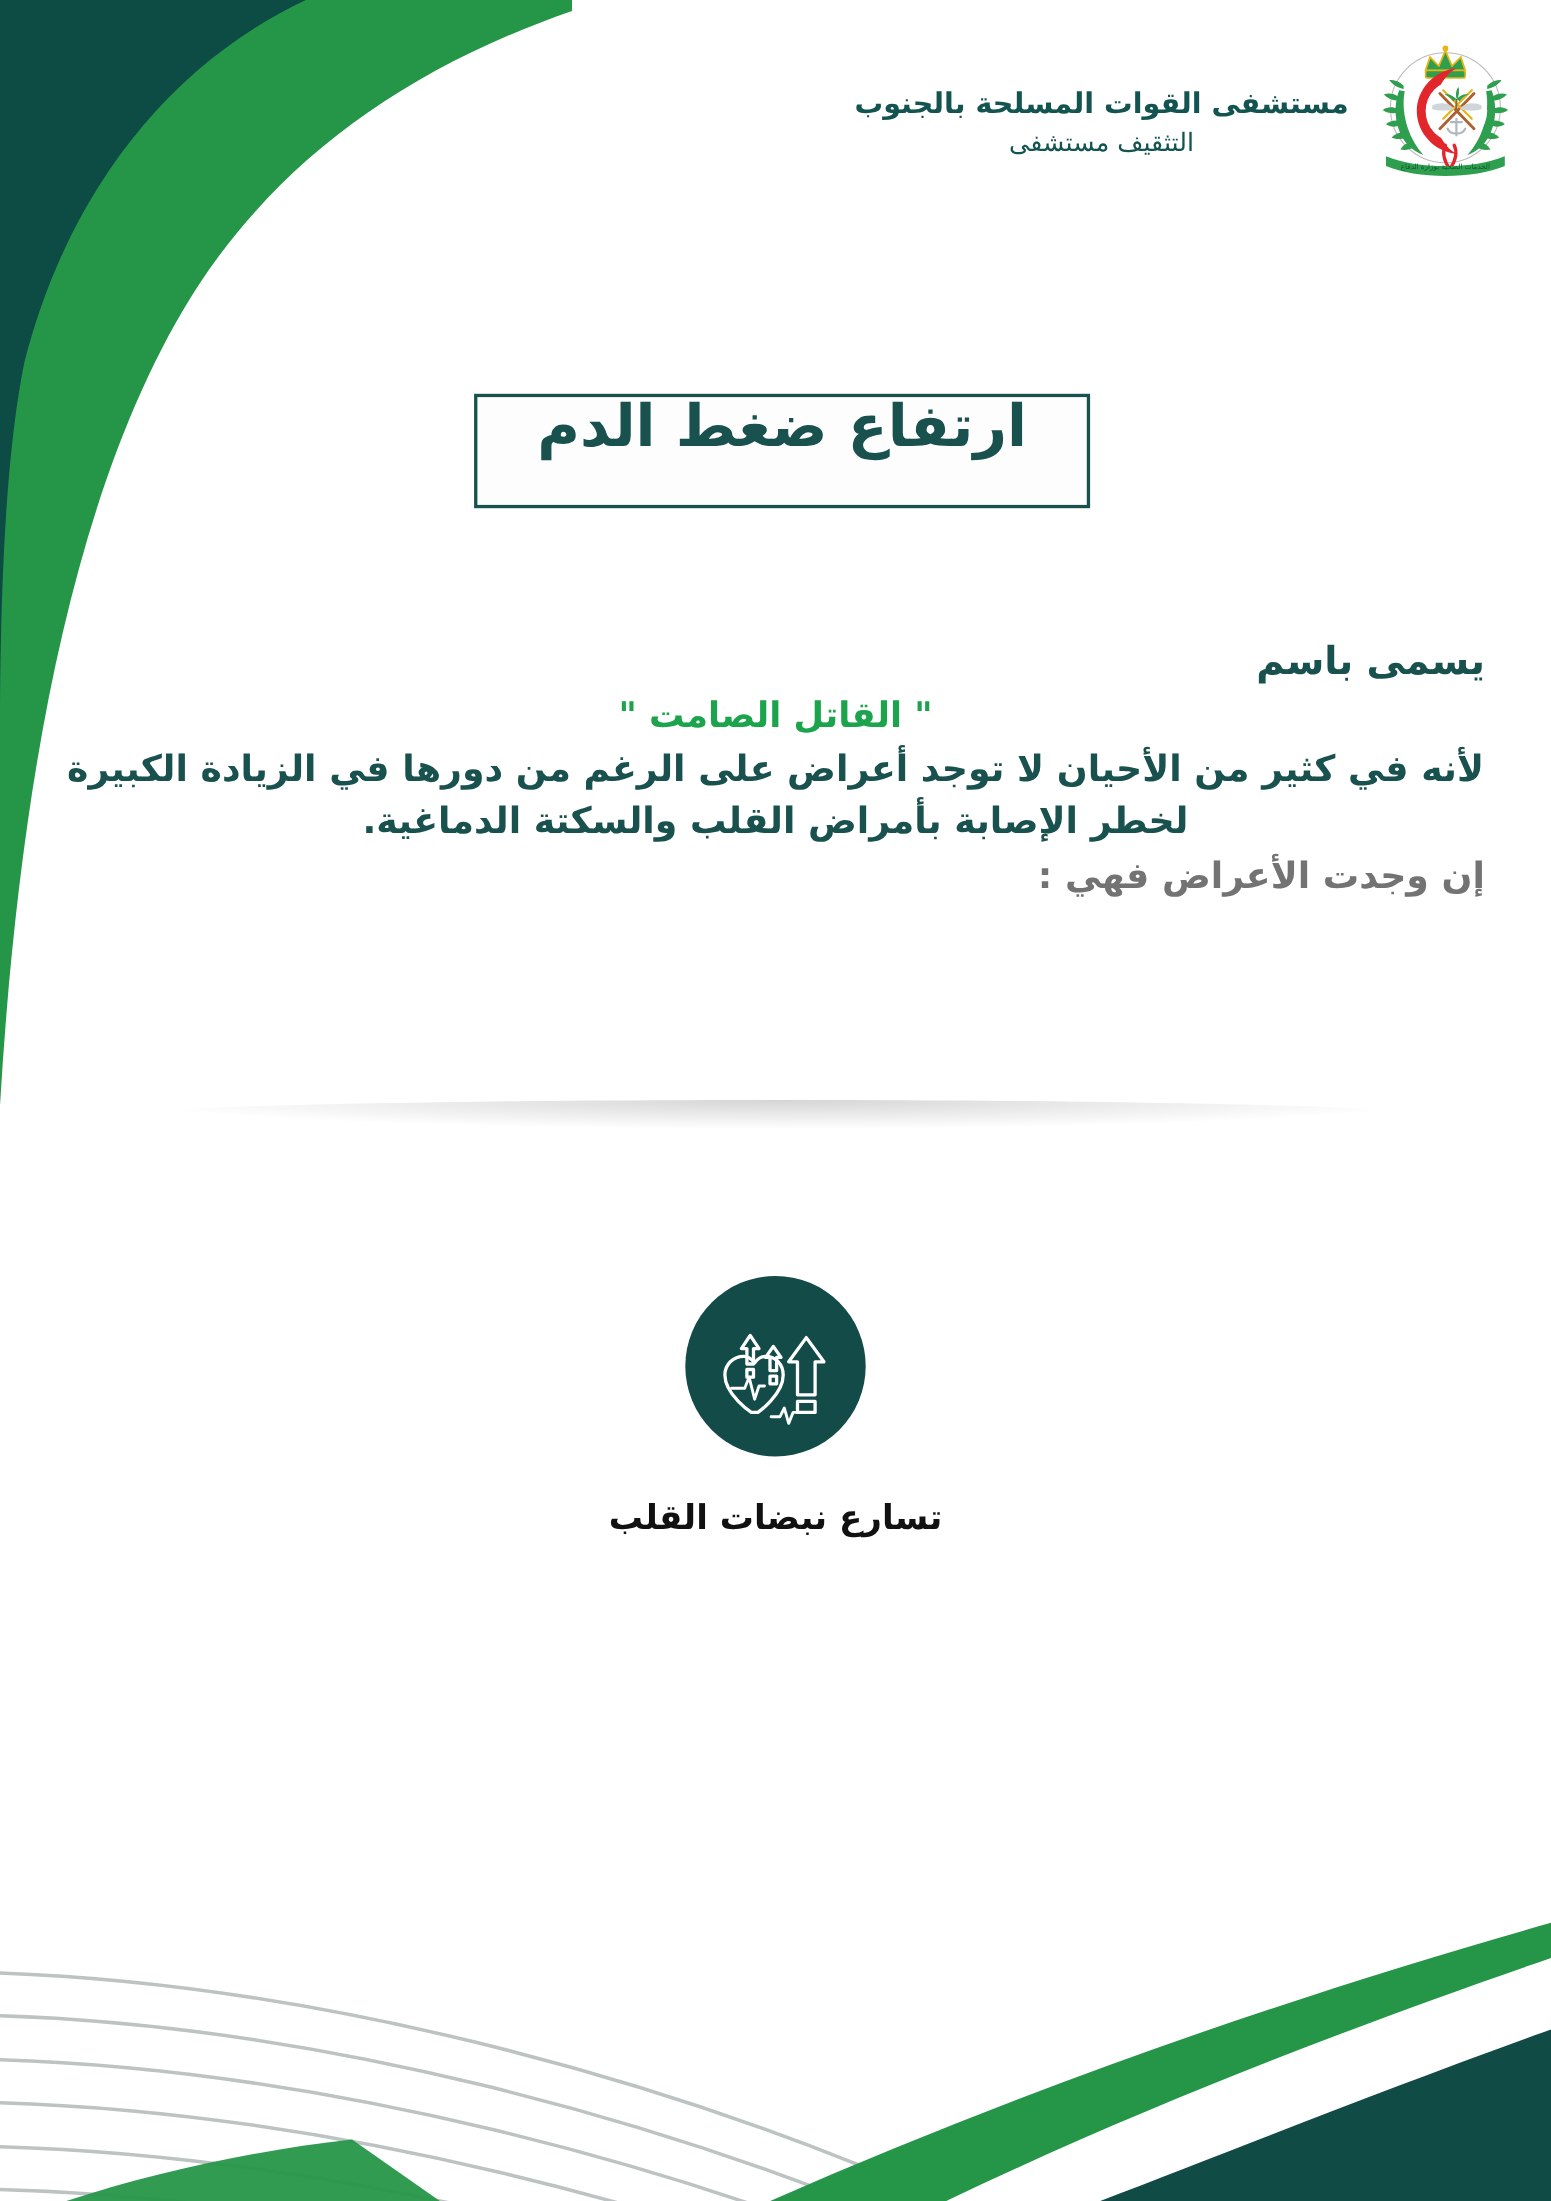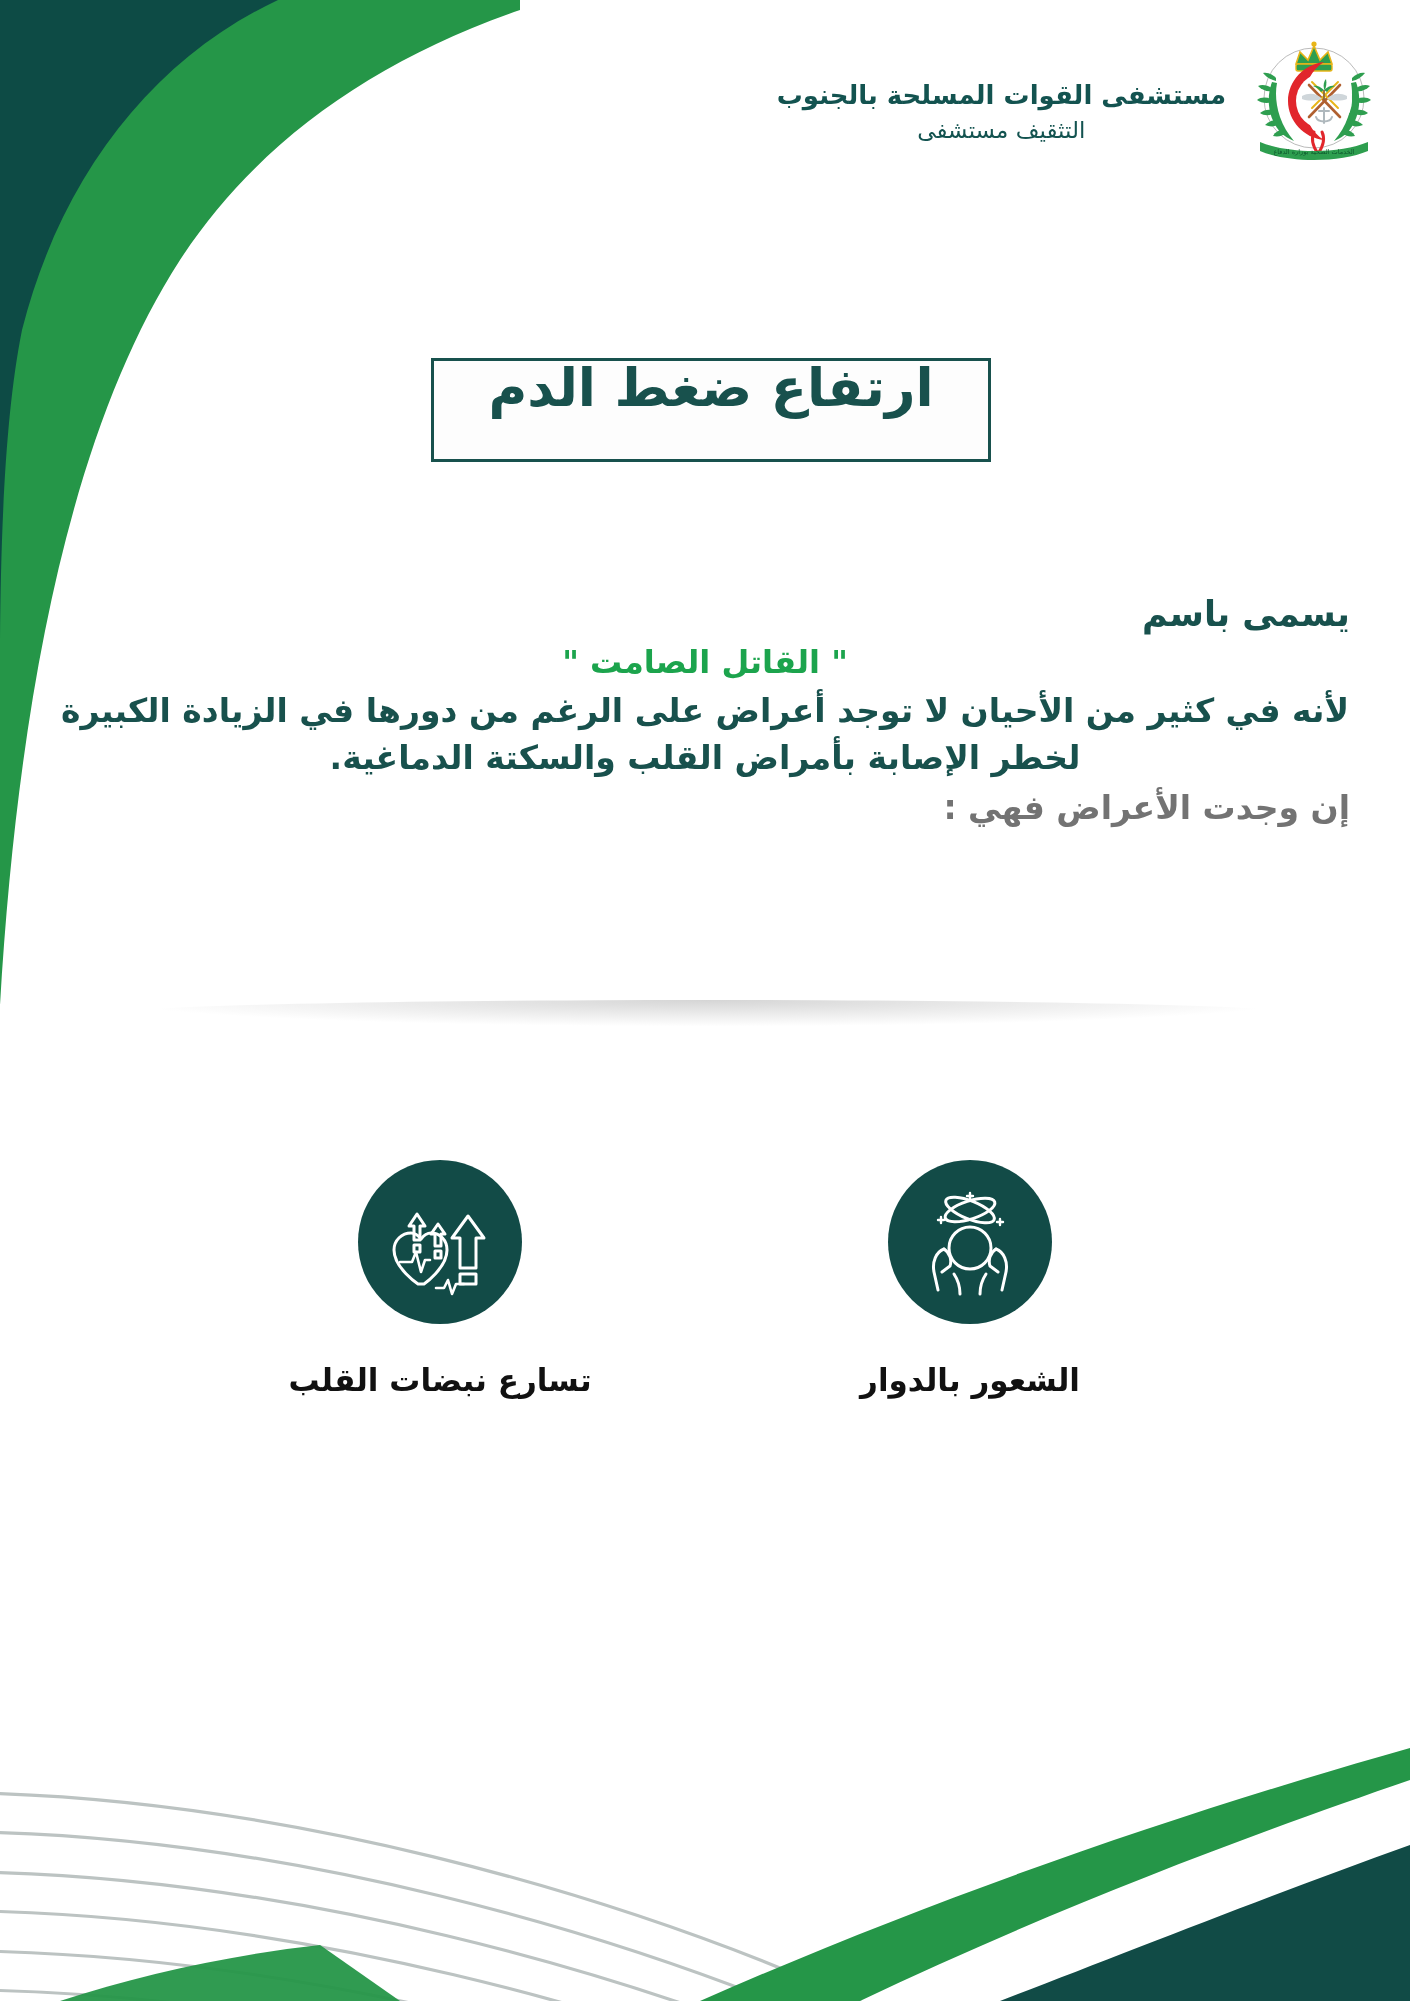--- a/index.html
+++ b/index.html
@@ -95,21 +95,20 @@
     right: 60px;
     left: 60px;
     text-align: right;
     direction: rtl;
   }
   .intro-line {
     font-size: 35px;
     font-weight: bold;
     color: #18514D;
     line-height: 1.38;
-    margin-top: 12px;
   }
   .intro-subtitle {
     font-size: 32px;
     font-weight: bold;
     color: #1CA44D;
     text-align: center;
     line-height: 1.55;
   }
   .intro-paragraph {
     font-size: 33px;
@@ -296,46 +295,20 @@
     <div class="intro-subtitle">" القاتل الصامت "</div>
     <div class="intro-paragraph">لأنه في كثير من الأحيان لا توجد أعراض على الرغم من دورها في الزيادة الكبيرة لخطر الإصابة بأمراض القلب والسكتة الدماغية.</div>
     <div class="intro-question">إن وجدت الأعراض فهي :</div>
   </div>
 
   <div class="divider"></div>
 
   <div class="symptoms">
 
 
-    <div class="symptom">
-      <div class="symptom-icon">
-        <svg width="112" height="112" viewBox="0 0 112 112" xmlns="http://www.w3.org/2000/svg">
-          <g fill="none" stroke="#ffffff" stroke-width="3" stroke-linecap="round" stroke-linejoin="round">
-
-            <ellipse cx="56" cy="24" rx="26" ry="9" transform="rotate(-18 56 24)"></ellipse>
-            <ellipse cx="56" cy="24" rx="26" ry="9" transform="rotate(22 56 24)"></ellipse>
-
-            <path d="M56,7 L56,13 M53,10 L59,10" stroke-width="2.4"></path>
-            <path d="M27,31 L27,37 M24,34 L30,34" stroke-width="2.4"></path>
-            <path d="M86,33 L86,39 M83,36 L89,36" stroke-width="2.4"></path>
-
-            <circle cx="56" cy="62" r="21"></circle>
-
-            <path d="M30,63 C22,66 18,76 20,86 L24,104"></path>
-            <path d="M30,63 C36,67 38,74 36,80 L28,86"></path>
-            <path d="M82,63 C90,66 94,76 92,86 L88,104"></path>
-            <path d="M82,63 C76,67 74,74 76,80 L84,86"></path>
-
-            <path d="M40,88 C44,94 46,100 46,108"></path>
-            <path d="M72,88 C68,94 66,100 66,108"></path>
-          </g>
-        </svg>
-      </div>
-      <div class="symptom-label">الشعور بالدوار</div>
-    </div>
 
     <div class="symptom">
       <div class="symptom-icon">
         <svg width="112" height="112" viewBox="0 0 112 112" xmlns="http://www.w3.org/2000/svg">
           <g fill="none" stroke="#ffffff" stroke-width="3" stroke-linecap="round" stroke-linejoin="round">
 
             <path d="M25,40 L33,28 L41,40 L36,40 L36,54 L30,54 L30,40 Z"></path>
             <rect x="30" y="59" width="6" height="7"></rect>
 
             <path d="M47,48 L54,38 L61,48 L57,48 L57,60 L51,60 L51,48 Z"></path>

